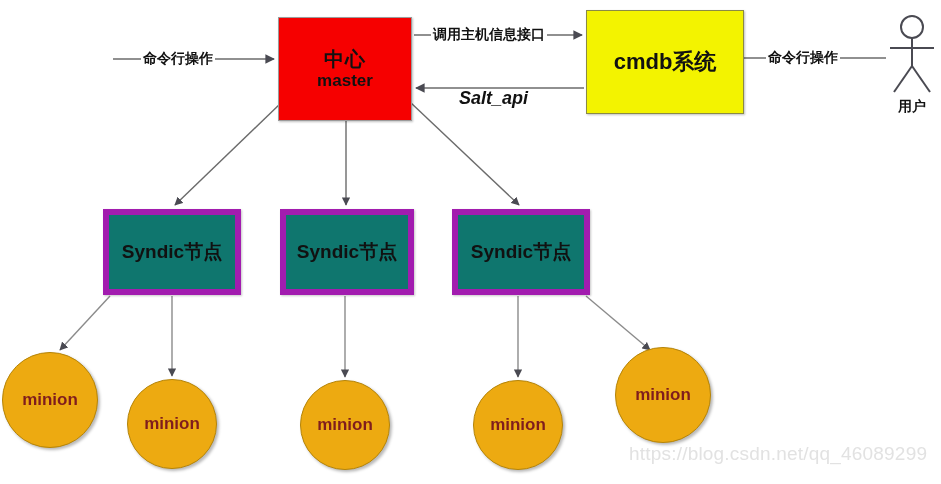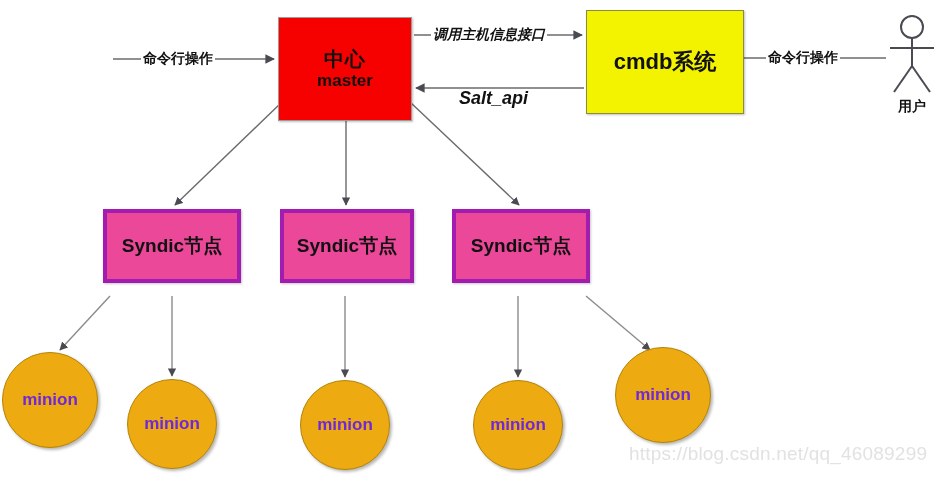--- a/index.html
+++ b/index.html
@@ -59,42 +59,42 @@
     width: 158px;
     height: 104px;
     background: #f3f300;
     border: 1px solid #8a8a46;
     font-size: 22px;
     box-shadow: 1px 1px 2px rgba(0,0,0,0.25);
   }
 
   .box-syndic {
     top: 209px;
-    height: 74px;
-    background: #ec4899;
-    border: 4px solid #a21caf;
+    height: 86px;
+    background: #0f766e;
+    border: 6px solid #a21caf;
     font-size: 19px;
     box-shadow: 1px 1px 2px rgba(0,0,0,0.22);
   }
   .syndic-1 { left: 103px; width: 138px; }
   .syndic-2 { left: 280px; width: 134px; }
   .syndic-3 { left: 452px; width: 138px; }
 
   
   .minion {
     position: absolute;
     border-radius: 50%;
     background: #edaa11;
     border: 1px solid #b58408;
     display: flex;
     align-items: center;
     justify-content: center;
     font-weight: bold;
     font-size: 17px;
-    color: #6d28d9;
+    color: #7f1d1d;
     box-sizing: border-box;
     box-shadow: 2px 2px 3px rgba(0,0,0,0.28);
   }
 
   
   .actor {
     position: absolute;
     width: 80px;
   }
   .actor svg { display: block; margin: 0 auto; }
@@ -209,21 +209,21 @@
   </div>
   <div class="minion" style="left:473px; top:380px; width:90px; height:90px;">
     <span>minion</span>
   </div>
   <div class="minion" style="left:615px; top:347px; width:96px; height:96px;">
     <span>minion</span>
   </div>
 
   <div class="edge-label" style="left:141px; top:51px;">命令行操作</div>
 
-  <div class="edge-label" style="left:431px; top:27px;font-style:italic;">调用主机信息接口</div>
+  <div class="edge-label" style="left:431px; top:27px;">调用主机信息接口</div>
 
   <div class="edge-label big" style="left:457px; top:89px;font-style:italic;">Salt_api</div>
 
   <div class="edge-label" style="left:766px; top:50px;">命令行操作</div>
 
   <div class="watermark">https://blog.csdn.net/qq_46089299</div>
 
 </div>
 
 </body></html>

